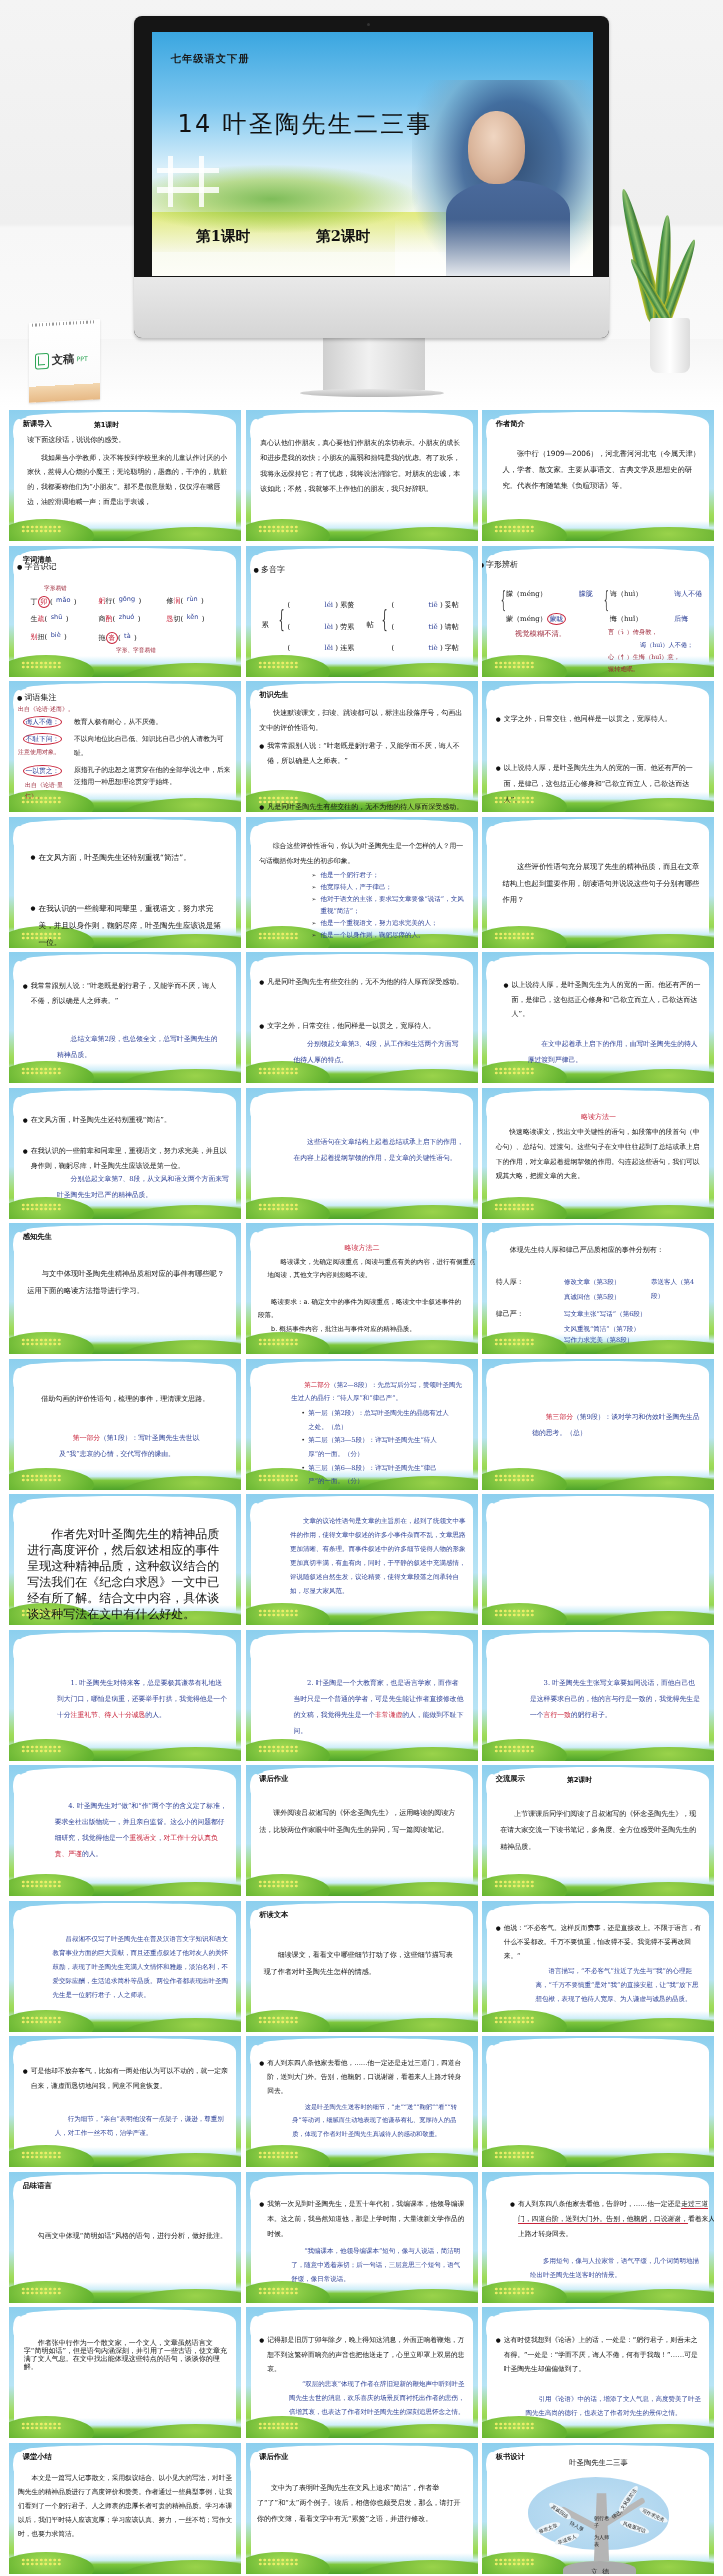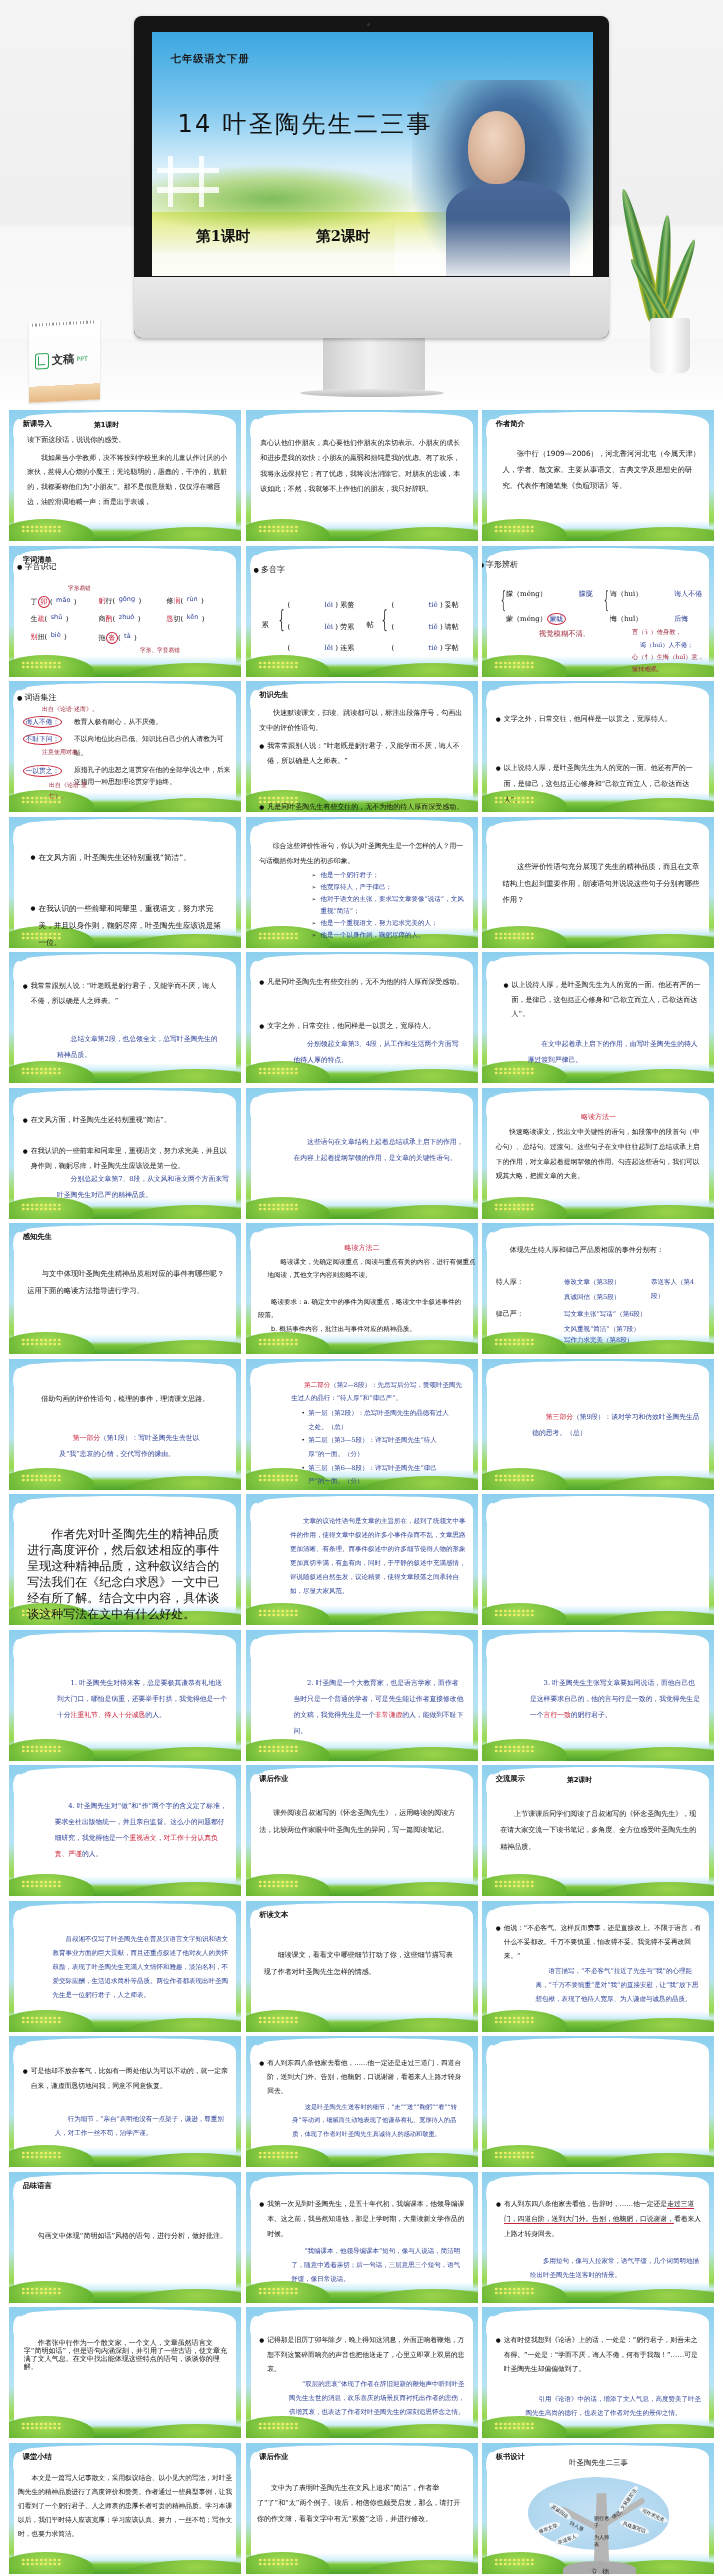--- a/index.html
+++ b/index.html
@@ -77,21 +77,21 @@
   .slide .flowers { position: absolute; left: 12.4px; bottom: 8px; width: 40px; height: 8px;
     background: radial-gradient(circle, #f3ef6a 0 1.1px, transparent 1.7px) 0 0/4.5px 4px; opacity: .9; }
   .slide .content { position: absolute; left: 8px; top: 5.7px; width: 217px; height: 106px; }
 
   .st { position: absolute; left: 5.7px; top: 3.4px; font-family: "DejaVu Sans", "Liberation Sans", sans-serif;
     font-weight: bold; font-size: 7.3px; color: #111; }
   .st2 { position: absolute; left: 77px; top: 4px; font-size: 6.8px; font-weight: bold; }
   .txt { position: absolute; font-size: 6.9px; line-height: 14px; color: #111; }
   .blue { color: #2b3f96; padding-left: 32px; }
   .red { color: #c8233a; }
-  .maroon { color: #9b2335; margin-left: 24px; }
+  .maroon { color: #9b2335; }
   .center { text-align: center; }
   .indent { text-indent: 2em; }
   .bul { position: relative; padding-left: 8px; }
   .bul::before { content: "●"; position: absolute; left: 0; top: 0; font-size: 5.7px; }
   .arrow-item { position: relative; padding-left: 9px; }
   .arrow-item::before { content: "➢"; position: absolute; left: 0; color: #333; font-size: 5.7px; }
   .dot-item { position: relative; padding-left: 8px; }
   .dot-item::before { content: "•"; position: absolute; left: 1.1px; color: #333; }
   .circ { display: inline-block; border: 0.8px solid #c8233a; border-radius: 50%; padding: 0 1.7px; line-height: 10.2px; }
   .uline { border-bottom: 0.8px solid #c8233a; }
@@ -760,21 +760,21 @@
   </div>
 
   <div class="slide">
     <div class="paper"></div>
       <div class="wave-top"></div>
       <div class="ground"></div>
       <div class="hill1"></div>
       <div class="hill2"></div>
       <div class="flowers"></div>
     <div class="content">
-      <div class="txt bul" style="left:6px;top:20.3px;width:207px;font-size:6.8px;line-height:14.7px;font-family:'DejaVu Sans',sans-serif"><span>有人到东四八条他家去看他，告辞时，……他一定还是</span><span class="uline">走过三道门，四道台阶，送到大门外。告别，他鞠躬，口说谢谢，</span><span>看着来人上路才转身回去。</span></div>
+      <div class="txt bul" style="left:20px;top:20.3px;width:207px;font-size:6.8px;line-height:14.7px;font-family:'DejaVu Sans',sans-serif"><span>有人到东四八条他家去看他，告辞时，……他一定还是</span><span class="uline">走过三道门，四道台阶，送到大门外。告别，他鞠躬，口说谢谢，</span><span>看着来人上路才转身回去。</span></div>
       <div class="txt blue indent" style="left:8px;top:77px;width:205px;font-size:6.5px;line-height:14px">多用短句，像与人拉家常，语气平缓，几个词简明地描绘出叶圣陶先生送客时的情景。</div>
     </div>
   </div>
 
   <div class="slide">
     <div class="paper"></div>
       <div class="wave-top"></div>
       <div class="ground"></div>
       <div class="hill1"></div>
       <div class="hill2"></div>

